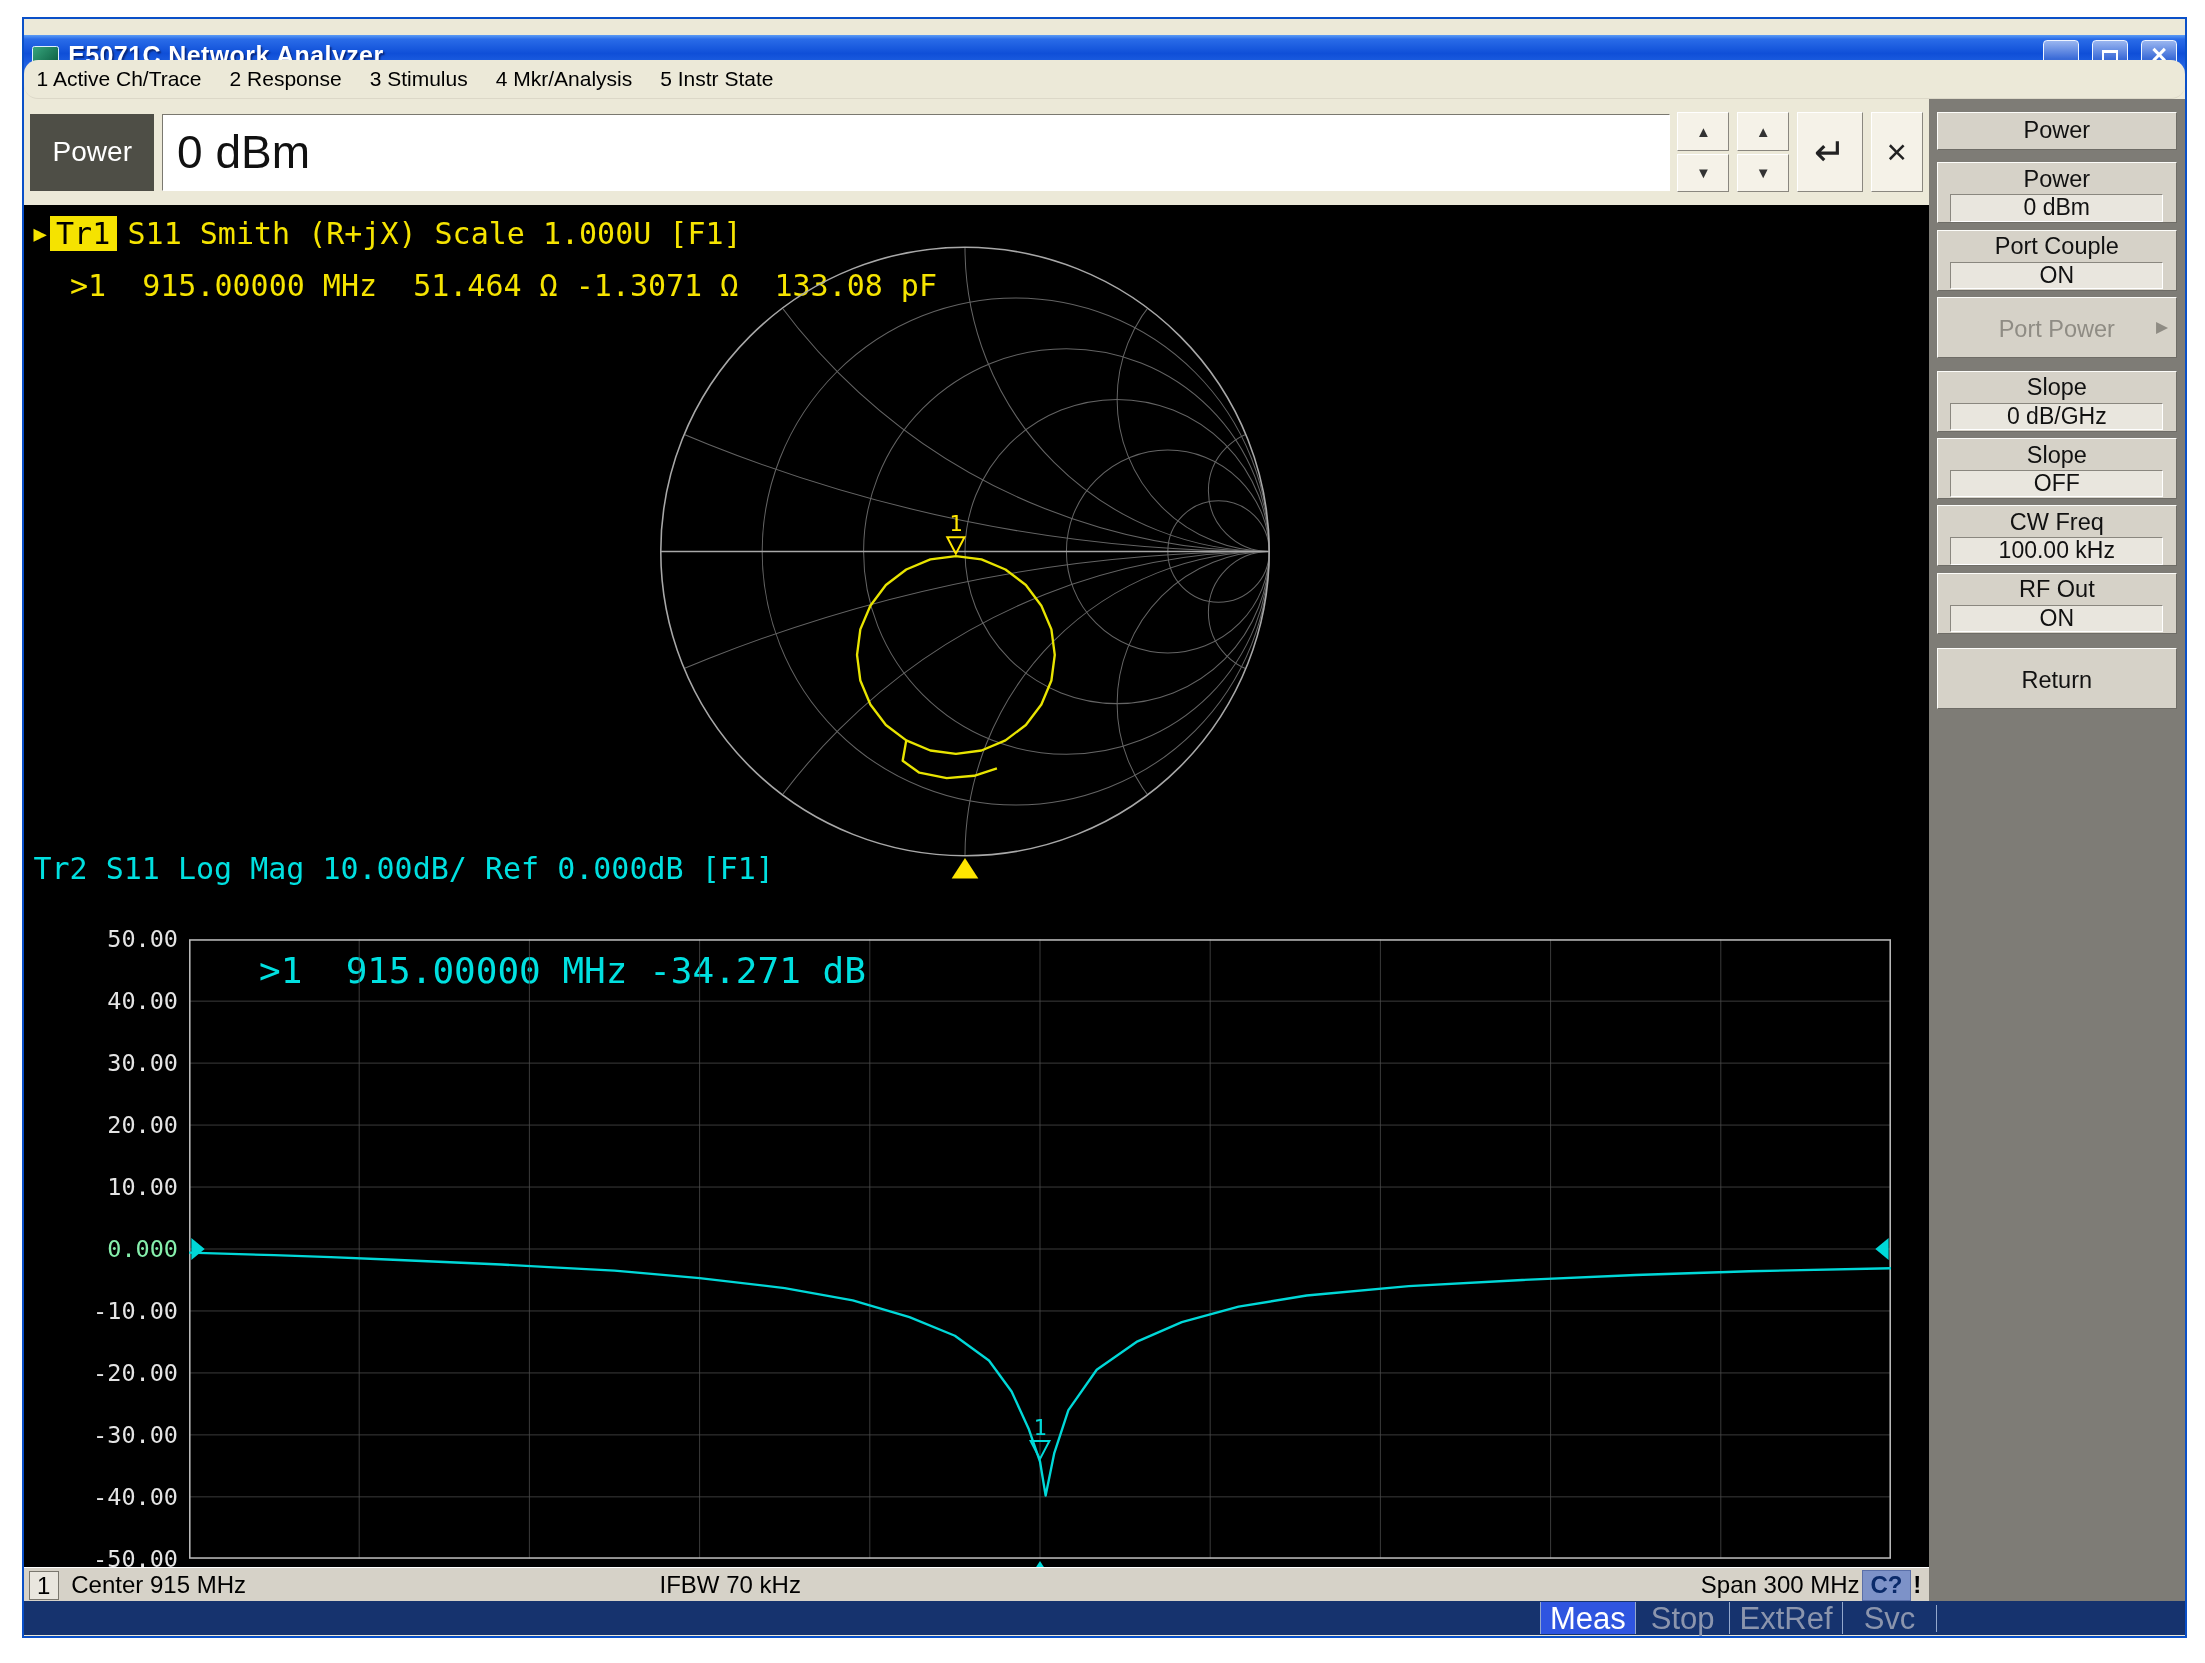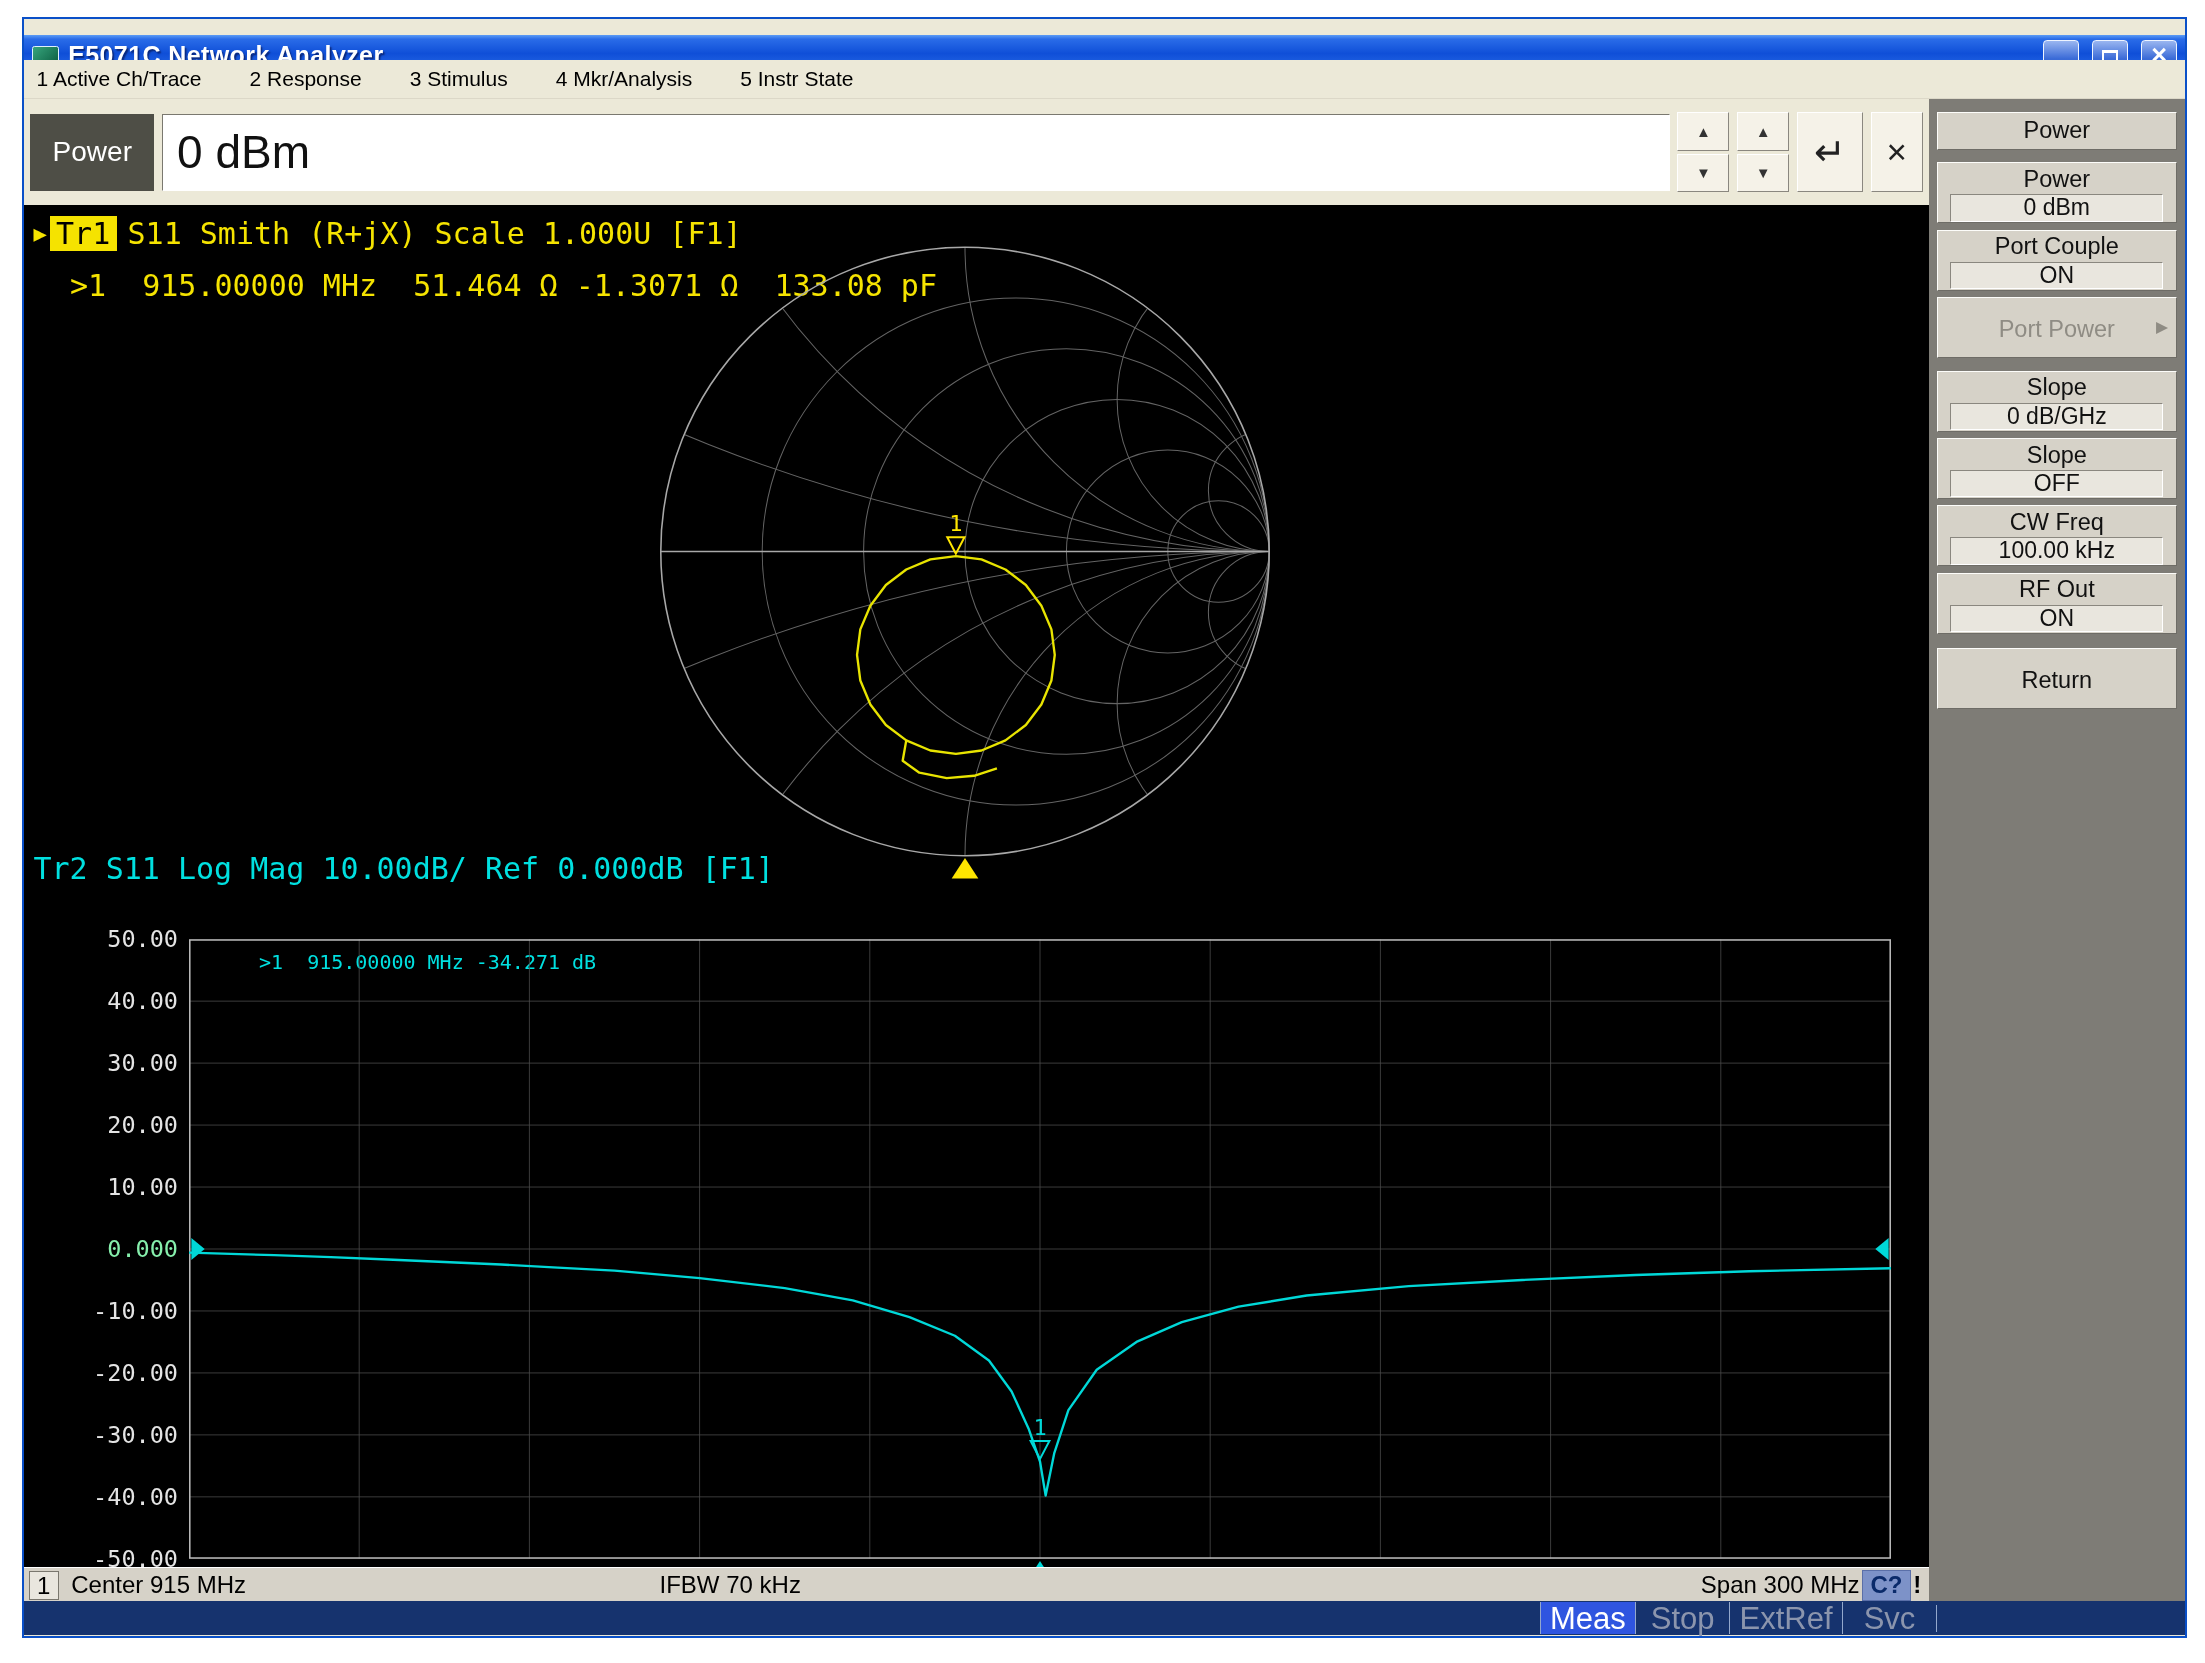--- a/index.html
+++ b/index.html
@@ -16,21 +16,21 @@
   .title-text{color:#fff;font-size:25px;font-weight:bold;letter-spacing:0.4px;
     text-shadow:1.6px 1.6px 1.6px rgba(0,0,40,.55);flex:1;white-space:nowrap;}
   .tb-btn{width:36px;height:31px;margin-left:3.9px;border:1.6px solid #eef4ff;border-radius:3.9px;
     background:linear-gradient(180deg,#9ab6f0,#3c6cd8 60%,#2a55c0);display:flex;align-items:center;justify-content:center;cursor:default;}
   .tb-min-glyph{width:14px;height:3.9px;background:#fff;margin-top:14px;}
   .tb-restore-glyph{width:15.7px;height:12.6px;border:2.4px solid #fff;border-top-width:3.9px;}
   .tb-close-glyph{color:#fff;font-size:27px;font-weight:bold;line-height:27px;}
 
   
   .menubar{position:absolute;left:0;top:41px;width:2161px;height:39px;background:#ECE9D8;
-    display:flex;align-items:center;gap:48px;padding-left:12.6px;font-size:21px;color:#000;border-bottom:0.8px solid #dcd8c8;}
+    display:flex;align-items:center;gap:28px;padding-left:12.6px;font-size:21px;color:#000;border-bottom:0.8px solid #dcd8c8;border-radius:14px;}
   .menu-item{white-space:nowrap;}
 
   
   .entrybar{position:absolute;left:0;top:80px;width:1905px;height:106px;background:#ECE9D8;
     display:flex;align-items:center;gap:7.8px;padding:0 6.3px;}
   .entry-label{height:77px;min-width:124px;background:#4e4e46;color:#fff;display:flex;align-items:center;
     justify-content:center;font-size:28px;}
   .entry-input{flex:1;height:77px;background:#fff;border:1.6px solid;border-color:#7a786f #ffffff #ffffff #7a786f;
     font-size:46px;font-family:"Liberation Sans",sans-serif;padding-left:14px;color:#111;outline:none;}
   .spin{width:52px;height:80px;display:flex;flex-direction:column;gap:2.4px;}
@@ -43,21 +43,21 @@
 
   
   .display{position:absolute;left:0;top:186px;width:1905px;height:1362px;background:#000;overflow:hidden;}
   .disp-line{position:absolute;font-family:"DejaVu Sans Mono",monospace;white-space:pre;}
   .tr1-line{left:9.4px;top:11px;color:#f5e300;font-size:30px;display:flex;align-items:center;}
   .tr1-arrow{font-size:22px;margin-right:3.1px;color:#f5e300;}
   .tr1-tag{background:#f5e300;color:#000;padding:0 6.3px;}
   .tr1-rest{margin-left:11px;}
   .tr1-marker{left:46px;top:63px;color:#f5e300;font-size:30px;}
   .tr2-line{left:9.4px;top:646px;color:#00e0e0;font-size:30px;}
-  .tr2-marker{left:235px;top:745px;color:#00e0e0;font-size:20px;}
+  .tr2-marker{left:235px;top:745px;color:#00e0e0;font-size:36px;}
   #smith-svg{position:absolute;left:596px;top:23.5px;}
   #logmag-svg{position:absolute;left:165px;top:734px;}
   .ylab{position:absolute;left:22px;width:132px;text-align:right;font-family:"DejaVu Sans Mono",monospace;
     font-size:23.5px;color:#e4e4e4;line-height:28px;}
   .ylab-ref{color:#86efac;}
   .logmag-stim{position:absolute;left:1003px;top:1356px;width:0;height:0;
     border-left:13.3px solid transparent;border-right:13.3px solid transparent;border-bottom:20.4px solid #00d8d8;}
 
   
   .softpanel{position:absolute;left:1905px;top:80px;width:256px;height:1502px;background:#7e7c76;}

